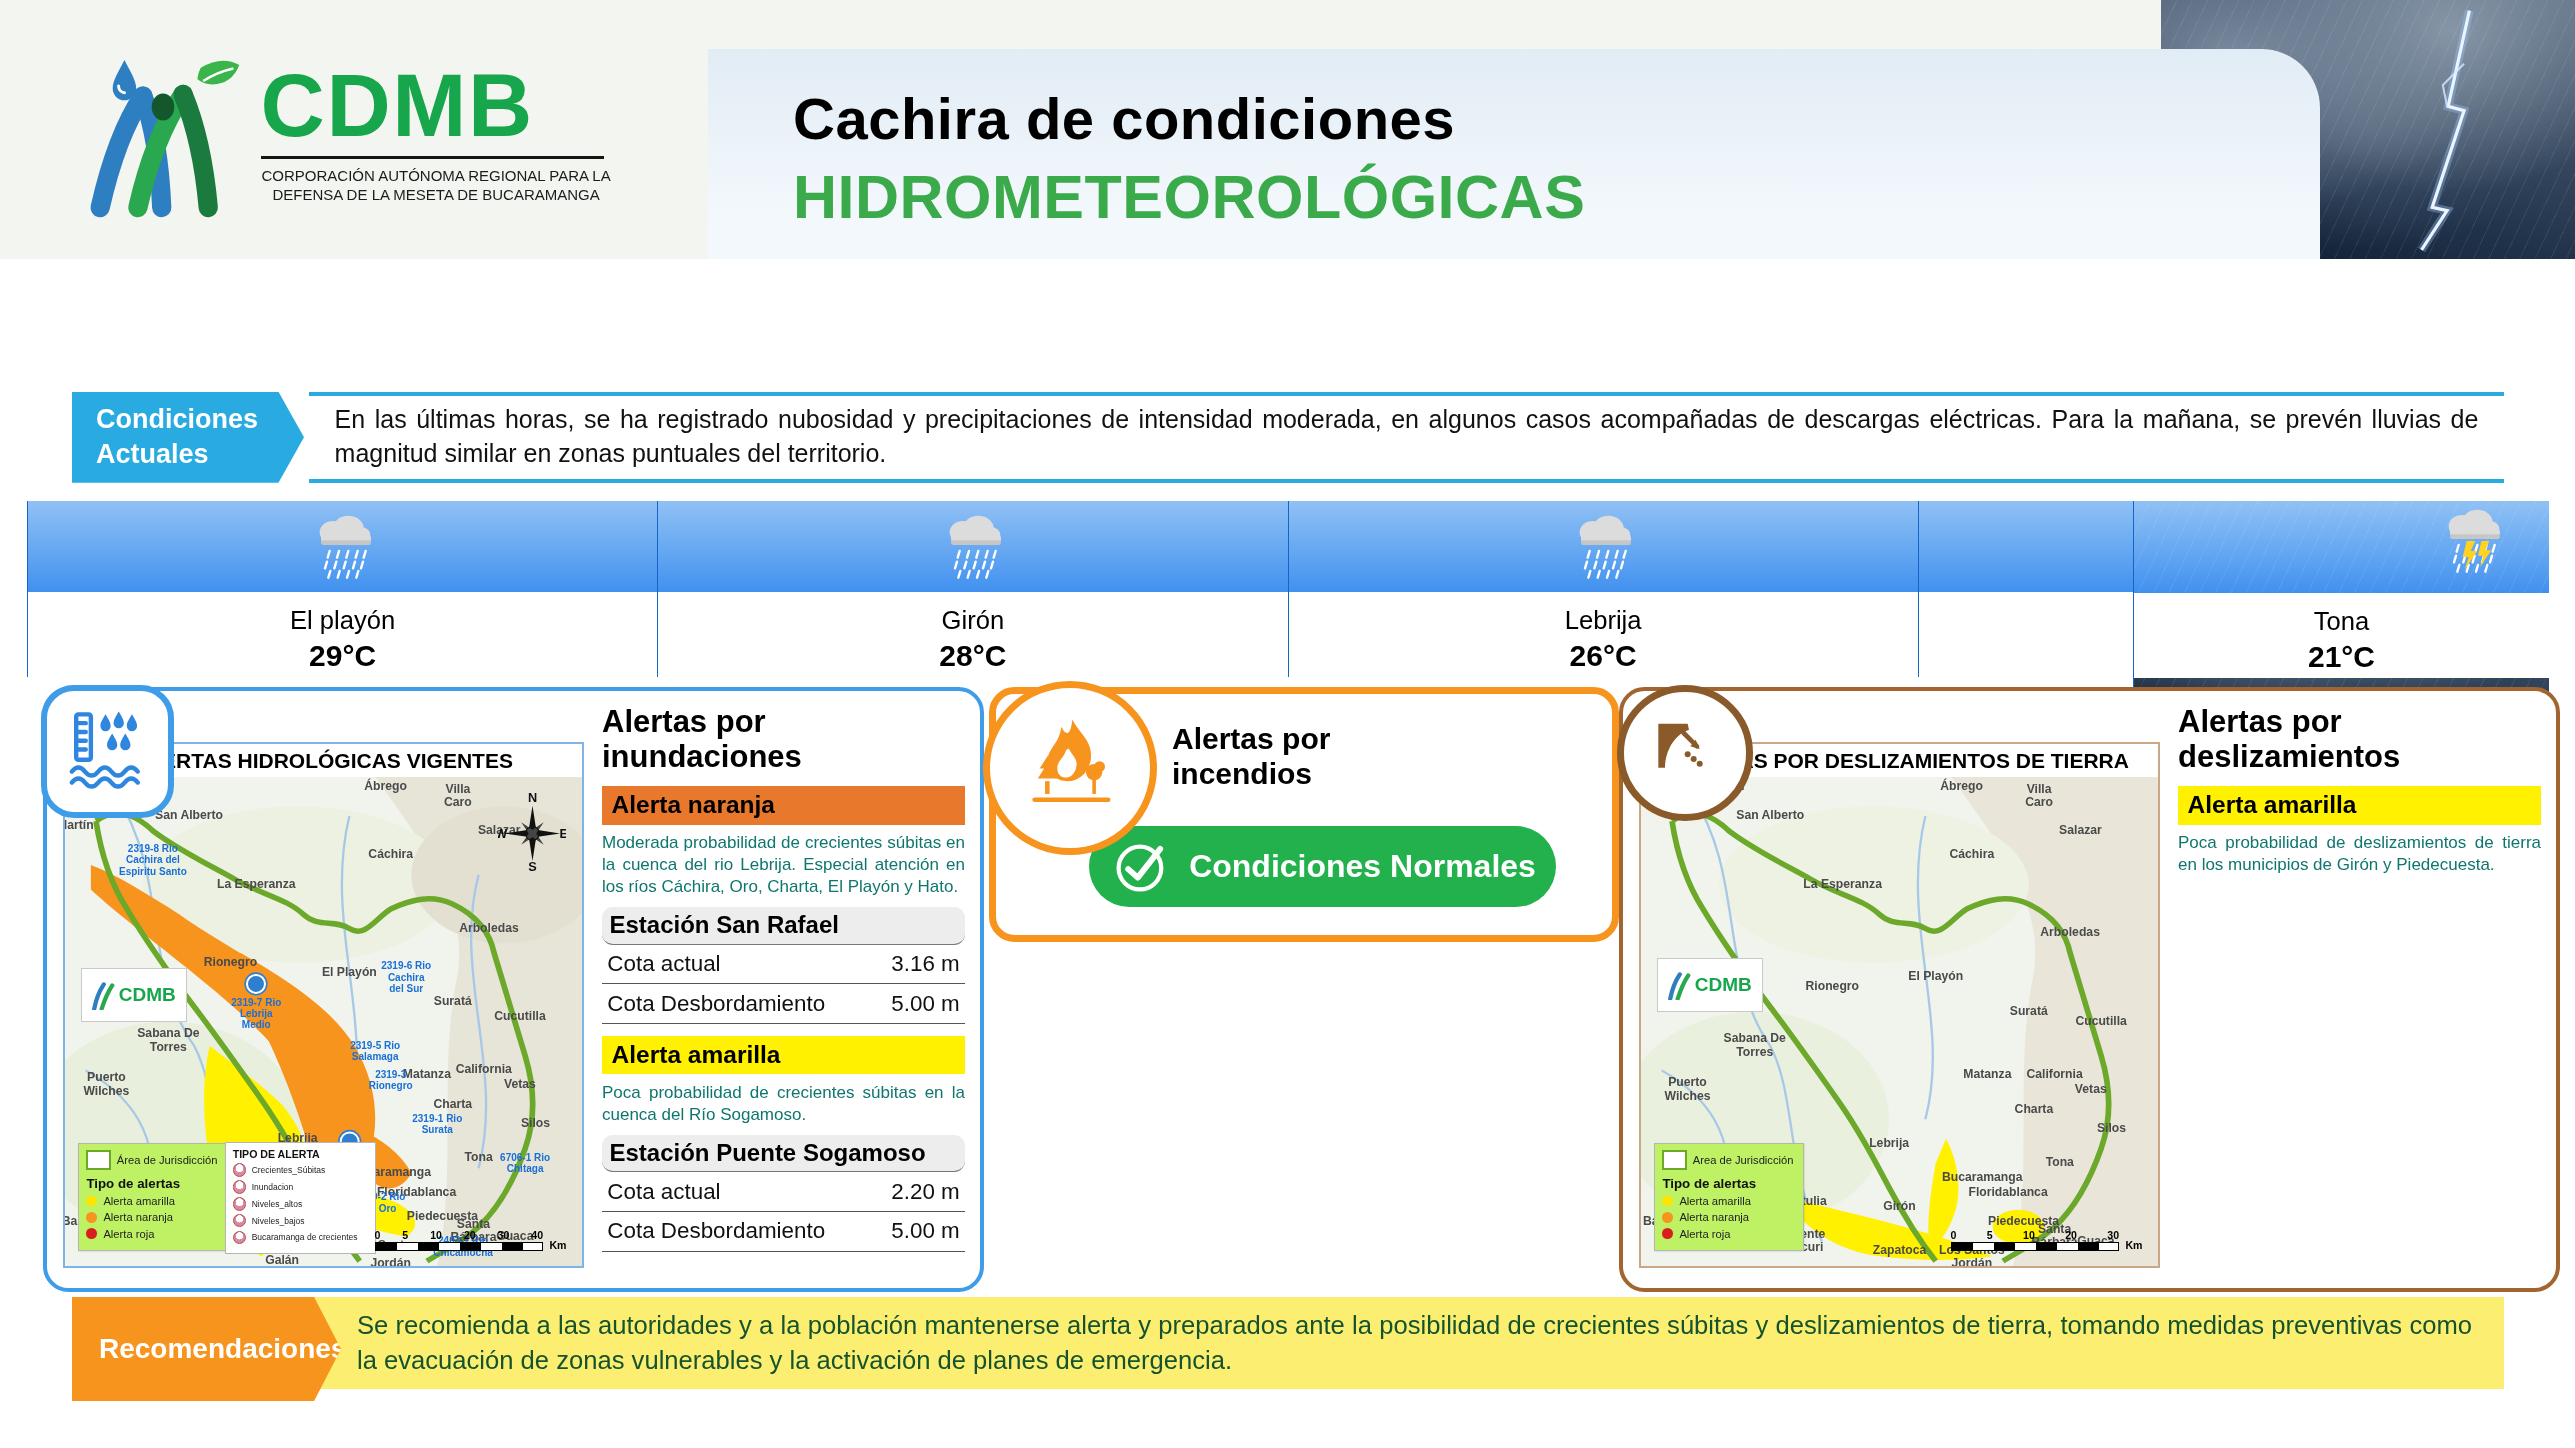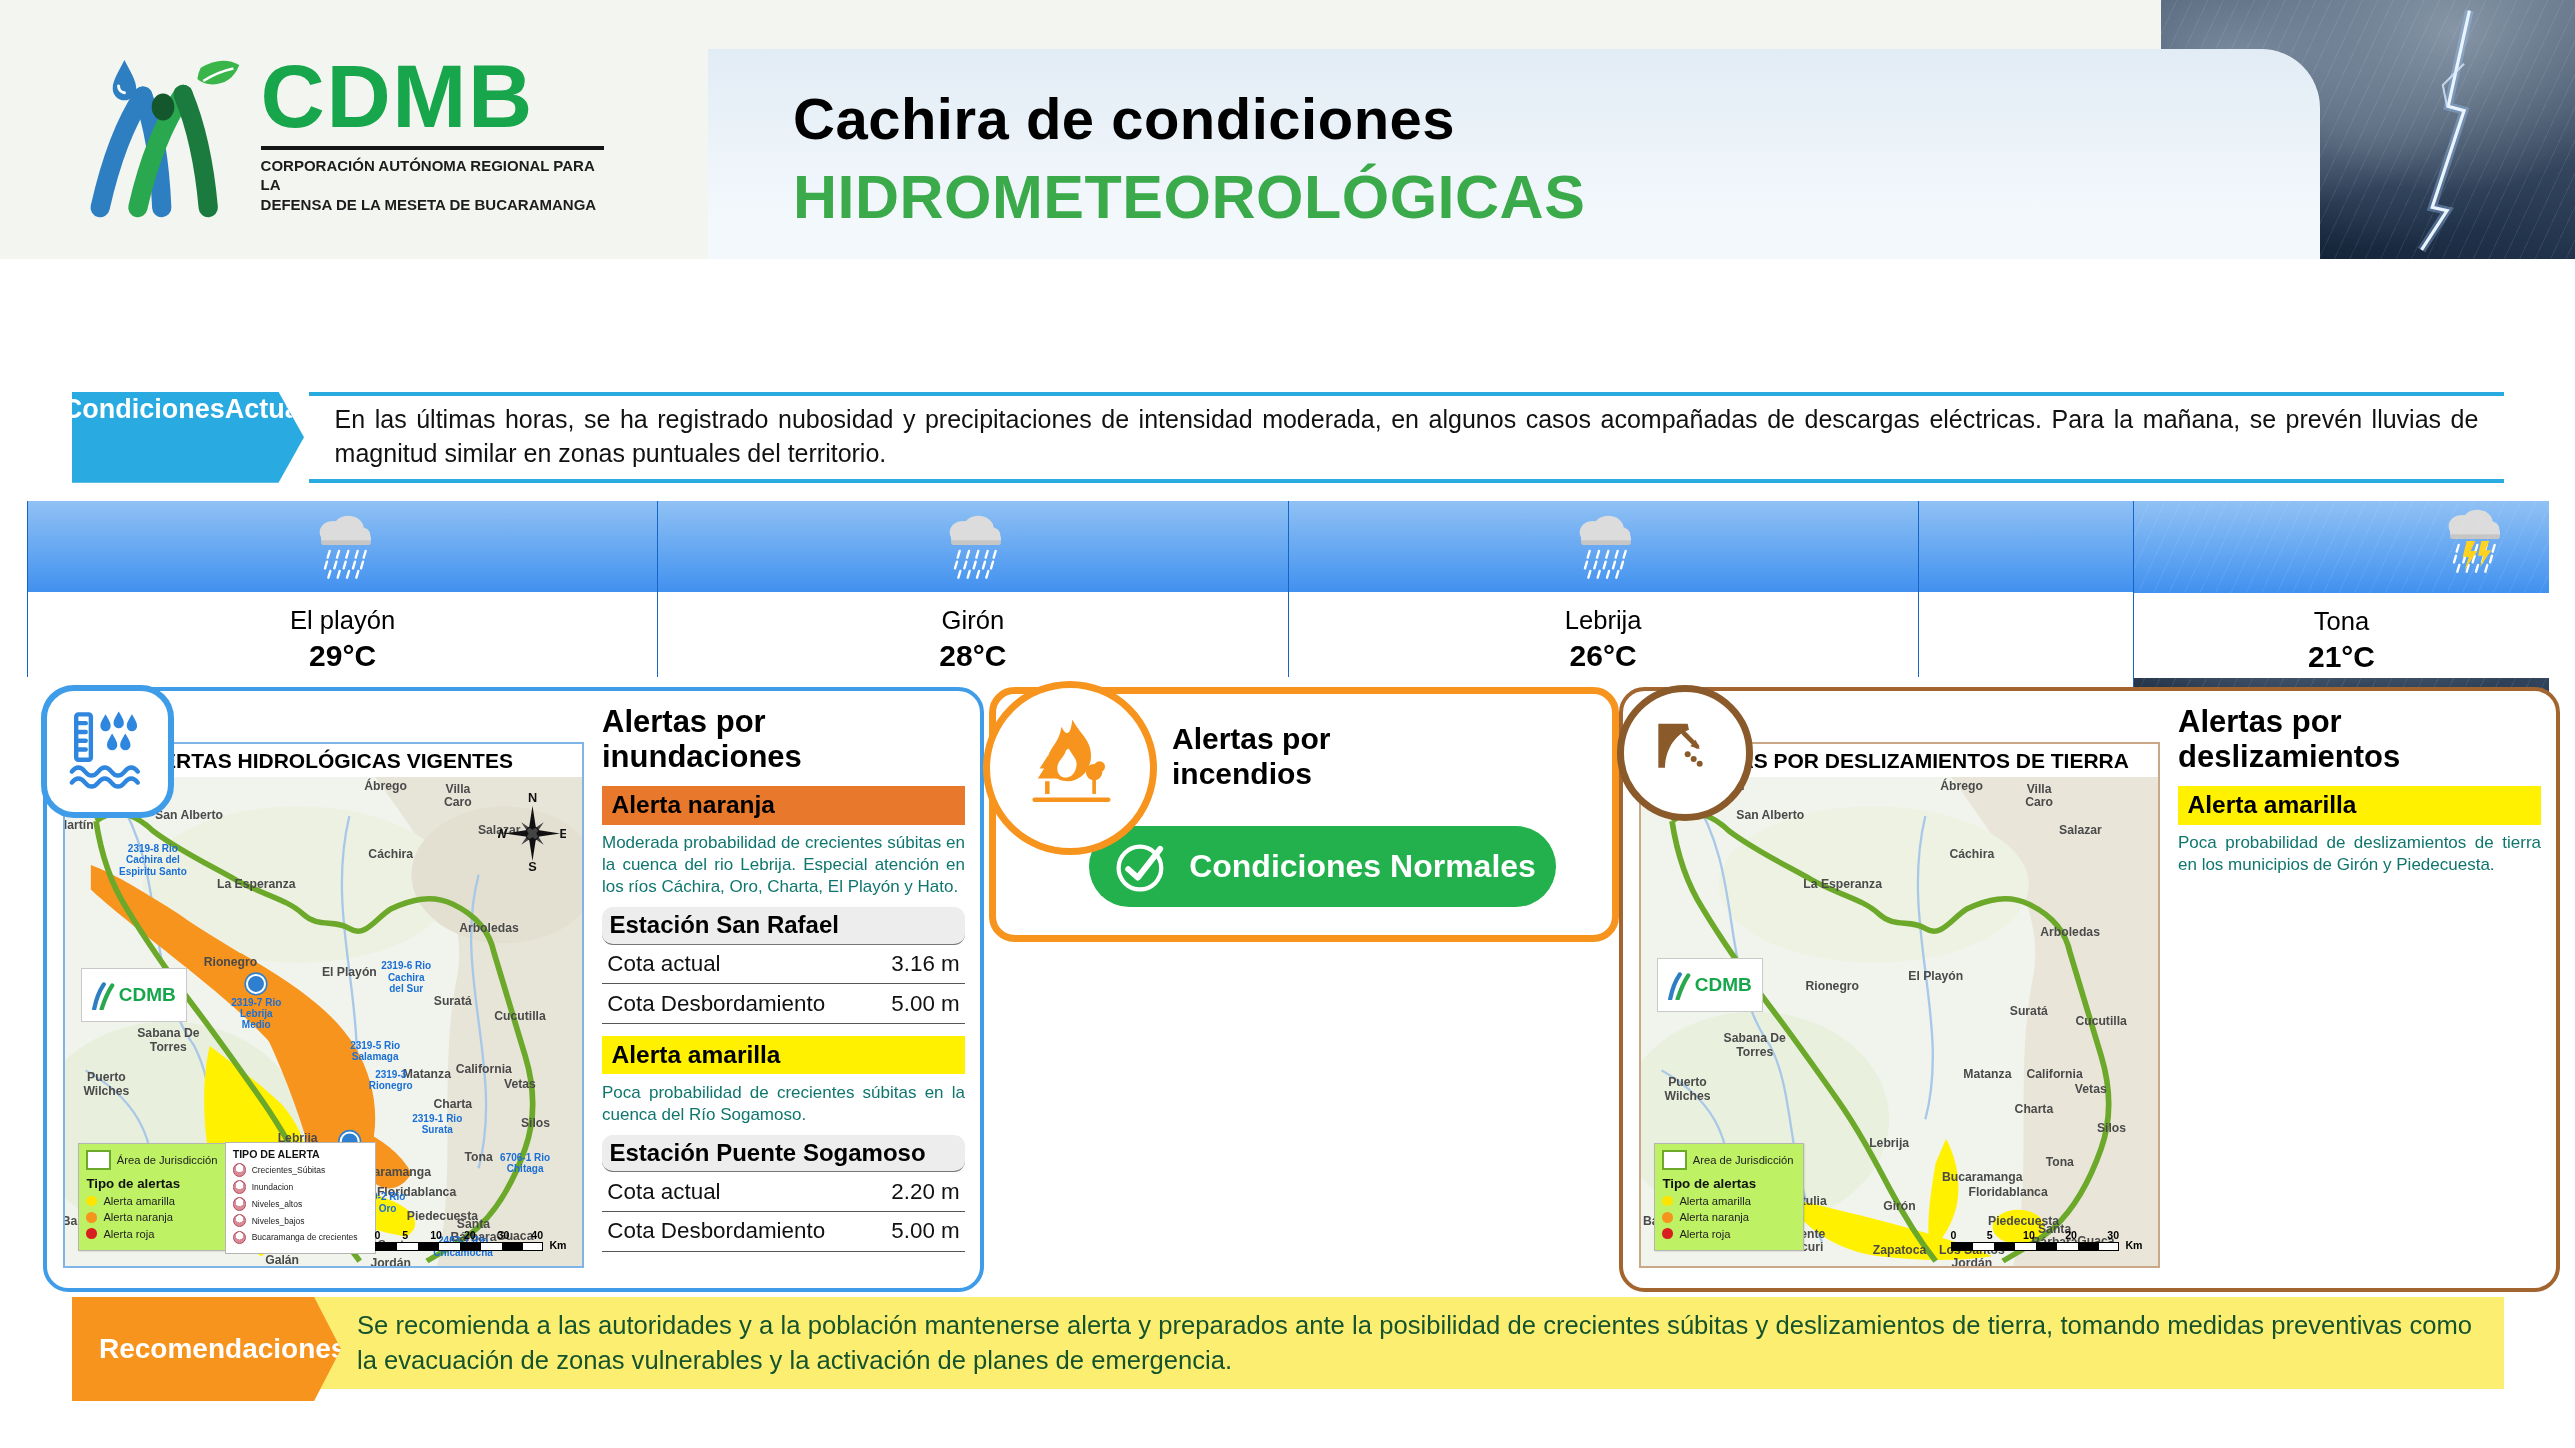--- a/index.html
+++ b/index.html
@@ -18,41 +18,41 @@
   .storm svg{position:absolute;right:37px;top:0;height:100%;}
   .title-panel{position:absolute;left:708px;right:256px;top:49px;bottom:0;
     background:linear-gradient(180deg,#e2ecf5 0%,#f3f8fc 80%);border-radius:0 59px 0 0;}
   .title1{position:absolute;left:85px;top:36px;font-size:58px;font-weight:bold;color:#000;letter-spacing:0.5px;}
   .title2{position:absolute;left:85px;top:113px;font-size:61px;font-weight:bold;color:#3aaa4a;letter-spacing:0.5px;}
   .logo{position:absolute;left:75px;top:37px;width:612px;height:192px;display:flex;align-items:center;}
   .logo-fig{width:176px;height:186px;flex:0 0 auto;}
   .logo-txt{margin-left:9.6px;}
   .logo-brand{font-size:89px;font-weight:800;color:#17a64b;letter-spacing:1.6px;line-height:1;}
   .logo-rule{height:3.7px;background:#151515;width:343px;margin:5.3px 0 6.4px;}
-  .logo-sub{font-size:15px;font-weight:bold;color:#1c1c1c;line-height:1.3;width:351px;}
+  .logo-sub{font-size:15px;font-weight:normal;color:#1c1c1c;line-height:1.3;width:351px;text-align:center;}
 
   
   .infobar{position:absolute;left:0;top:259px;width:2576px;height:106px;
     background:linear-gradient(90deg,#0ea84d 0%,#0ea84d 55%,#1a5fc8 100%);}
   .infobar-white{position:absolute;left:828px;right:0;top:21px;bottom:11.7px;background:#fff;
     clip-path:polygon(24px 0,100% 0,100% 100%,0 100%);}
   .site{position:absolute;left:80px;top:0;height:95px;display:flex;align-items:center;
     color:#fff;font-size:34px;font-weight:bold;}
   .fuente{position:absolute;left:953px;top:21px;height:73px;display:flex;align-items:center;
     font-size:22px;color:#000;}
   .fuente b{margin-right:7.5px;}
   .rdiario{position:absolute;right:91px;top:21px;height:73px;display:flex;align-items:center;gap:11.7px;}
   .rlab{color:#1565c8;font-size:34px;font-weight:bold;}
   .rdate{color:#000;font-size:34px;font-weight:bold;}
 
   
   .conds{position:absolute;left:0;top:389px;width:2576px;height:96px;}
   .clabel{position:absolute;left:72px;top:2.7px;width:232px;height:91px;background:#29abe2;
     clip-path:polygon(0 0,89% 0,100% 50%,89% 100%,0 100%);
-    color:#fff;font-weight:bold;font-size:27px;line-height:1.32;display:flex;flex-direction:row;justify-content:center;padding-left:24px;box-sizing:border-box;}
+    color:#fff;font-weight:bold;font-size:27px;line-height:1.32;display:flex;flex-direction:column;justify-content:center;padding-left:24px;box-sizing:border-box;}
   .ctext{position:absolute;left:309px;right:72px;top:2.7px;height:91px;border-top:4.8px solid #29abe2;border-bottom:4.8px solid #29abe2;
     font-size:25px;color:#111;display:flex;align-items:center;text-align:justify;padding:0 25.6px;box-sizing:border-box;line-height:1.35;}
 
   
   .wstrip{position:absolute;left:27px;right:27px;top:501px;height:176px;display:flex;}
   .wcol{flex:1 1 0;border-left:1.6px solid #1565c8;display:flex;flex-direction:column;}
   .wcol:last-child{border-right:1.6px solid #1565c8;}
   .wicon{height:92px;background:linear-gradient(180deg,#90c1f4 0%,#59a0f1 70%,#4190ef 100%);
     display:flex;align-items:center;justify-content:center;}
   .wicon svg{width:80px;height:80px;}

